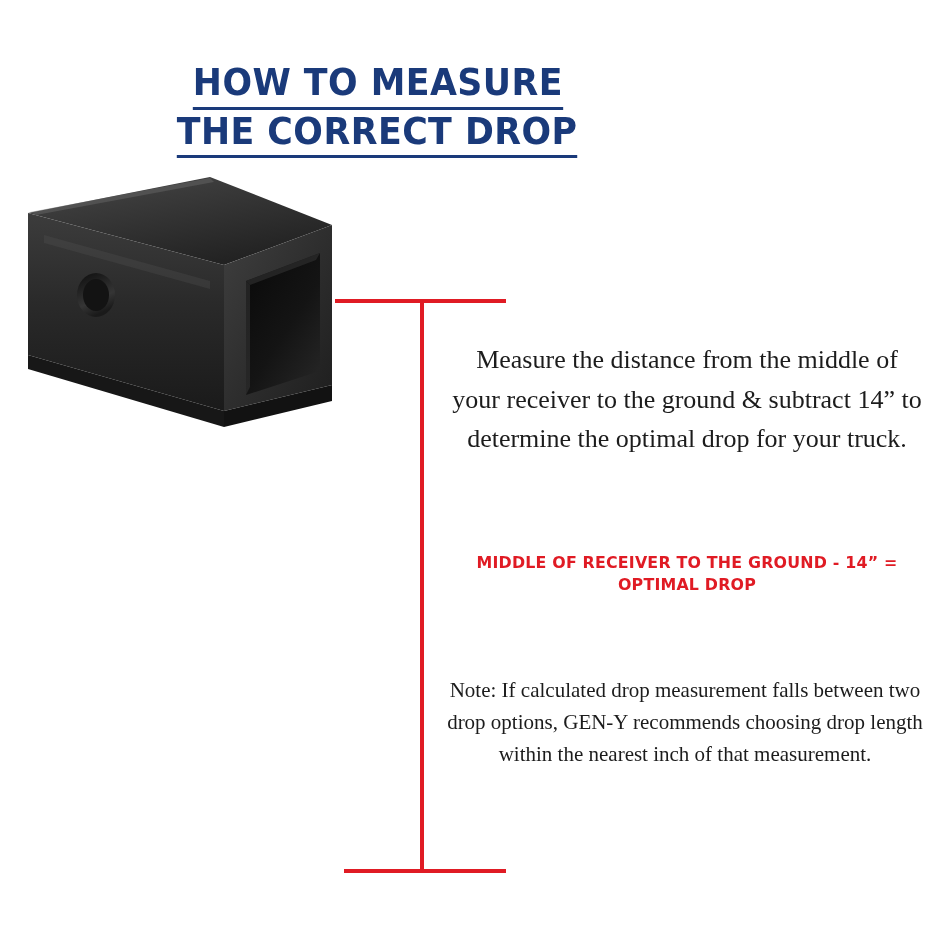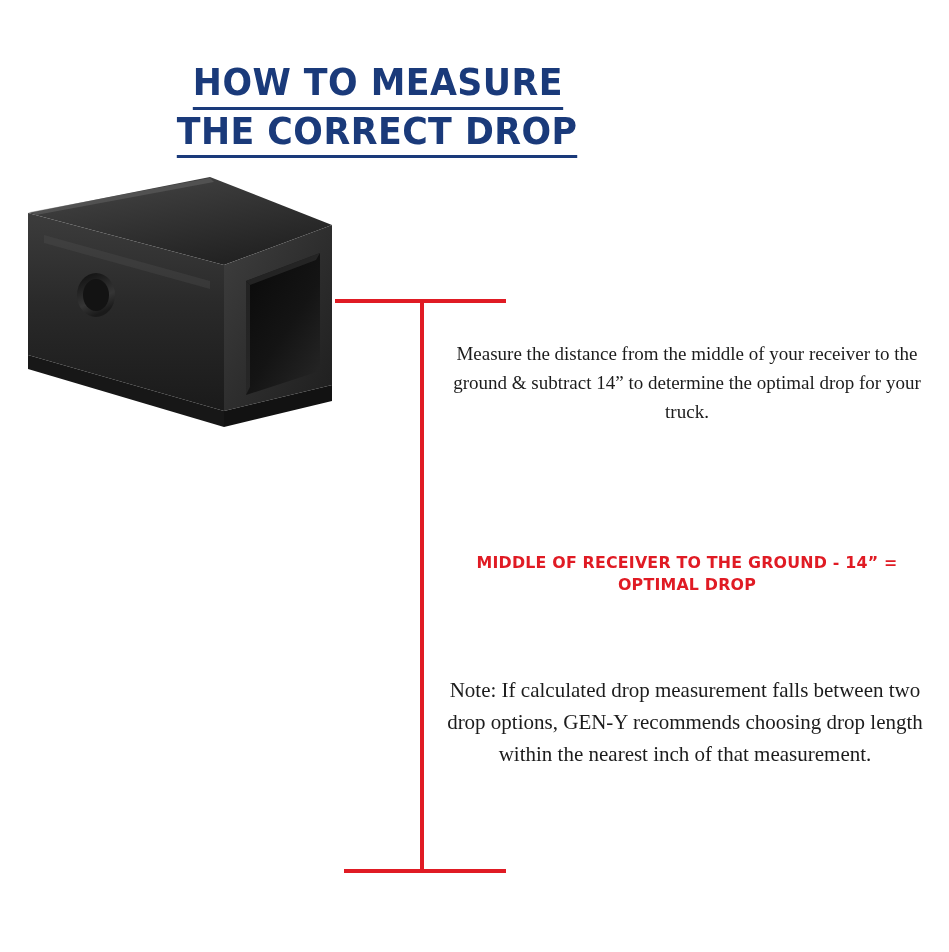--- a/index.html
+++ b/index.html
@@ -64,21 +64,21 @@
     position: absolute;
     font-family: "Liberation Serif", serif;
     color: #1c1c1c;
     text-align: center;
     line-height: 1.52;
   }
   .para-1 {
     left: 452px;
     top: 340px;
     width: 470px;
-    font-size: 19px;
+    font-size: 26px;
   }
   .callout {
     position: absolute;
     left: 452px;
     top: 552px;
     width: 470px;
     text-align: center;
     font-family: "DejaVu Sans", sans-serif;
     font-weight: bold;
     font-size: 16.5px;

